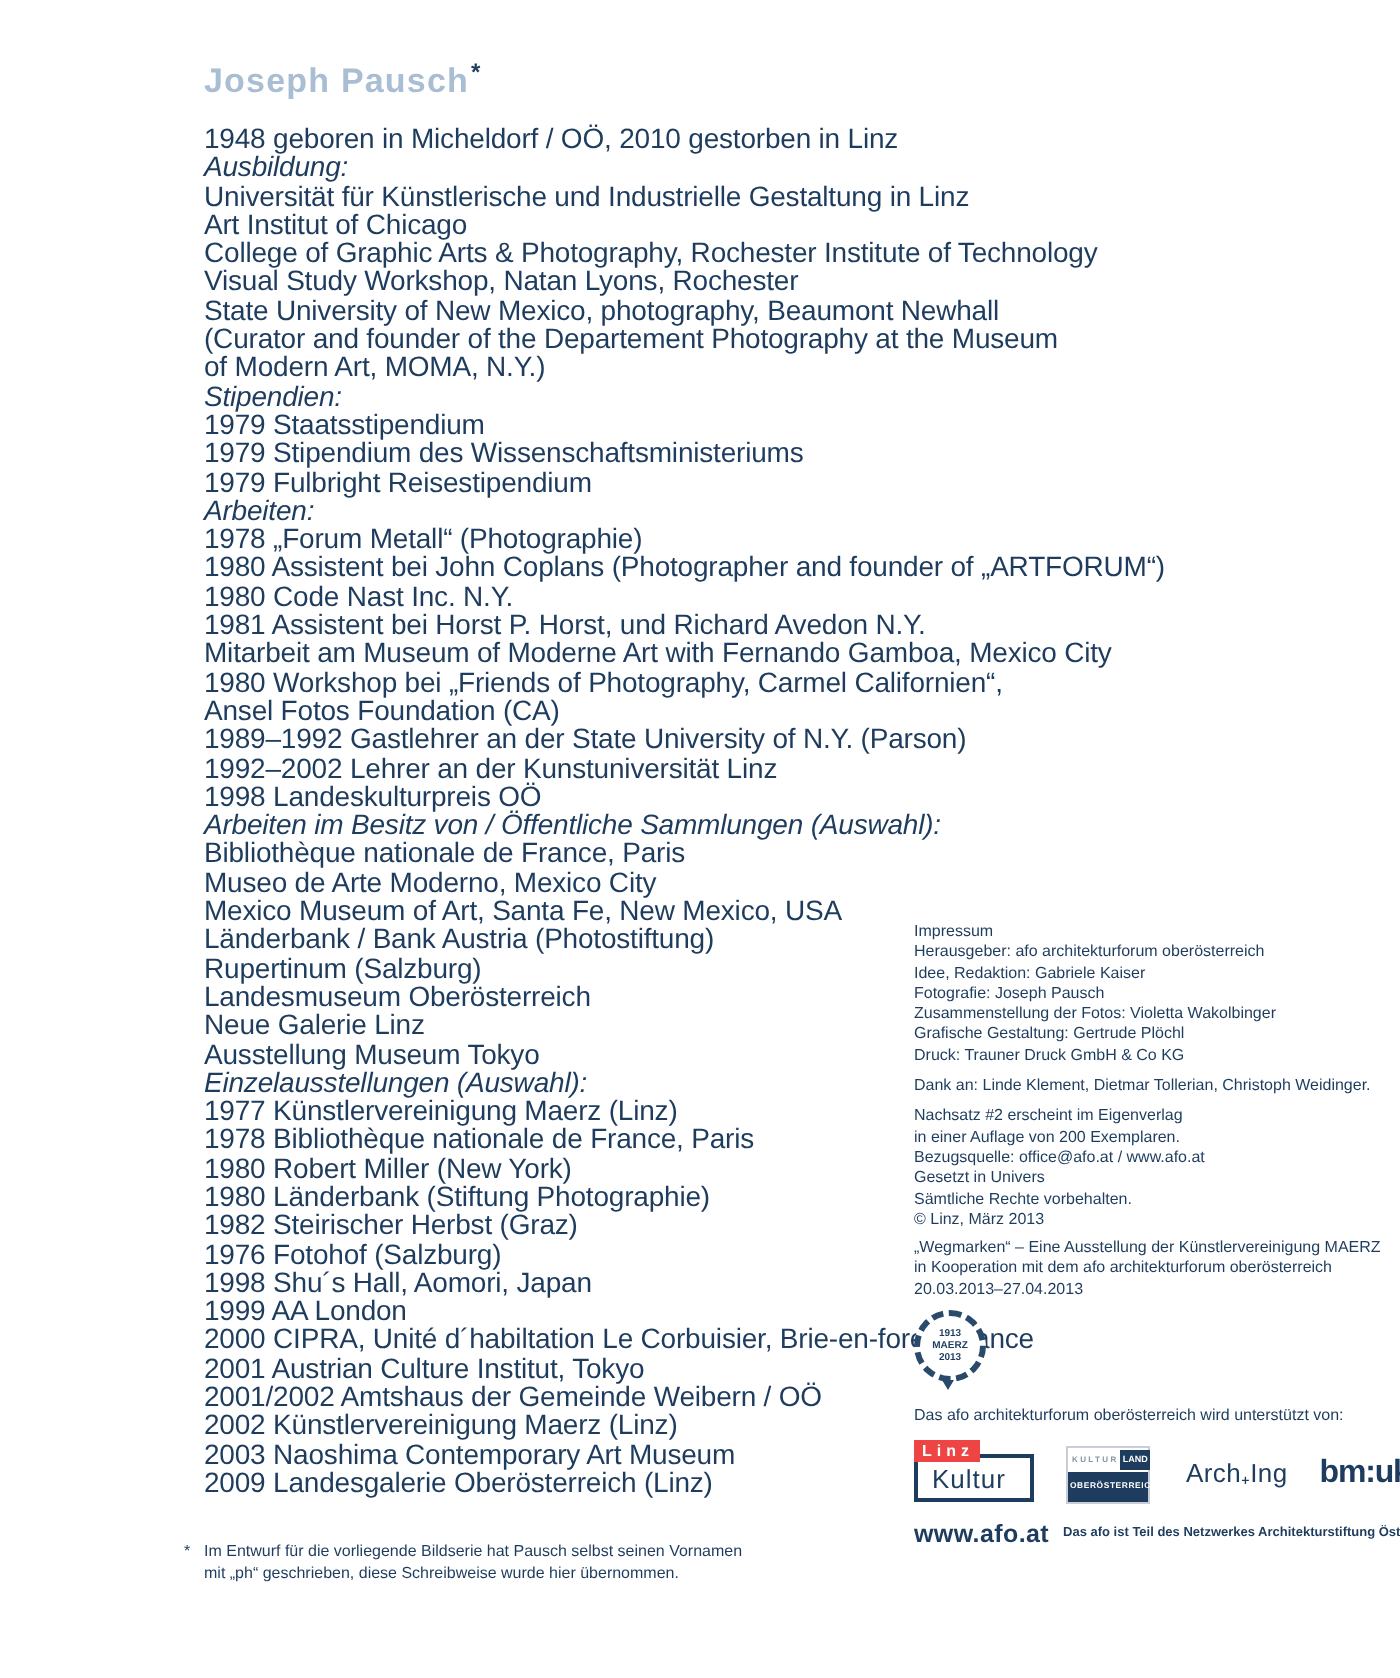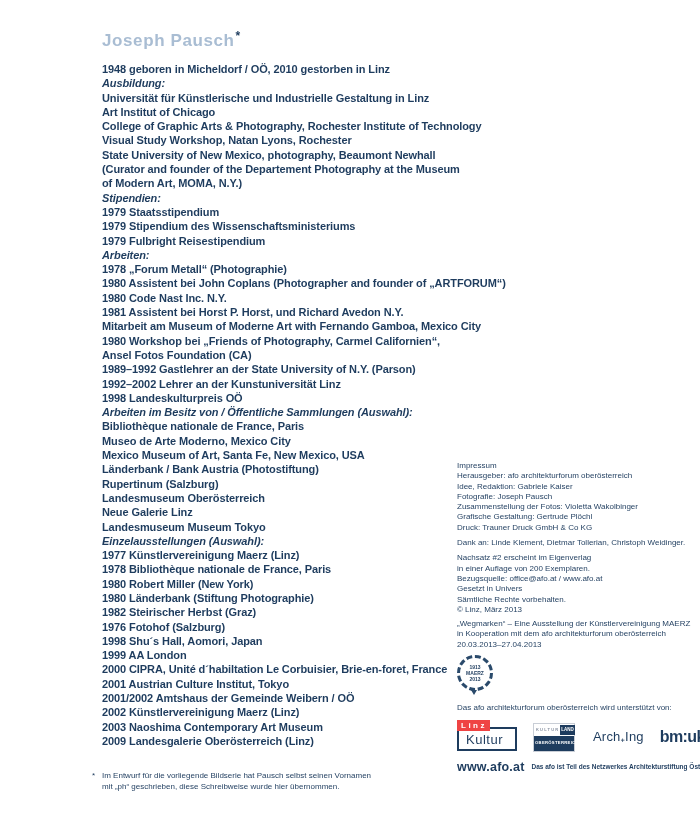--- a/index.html
+++ b/index.html
@@ -11,21 +11,21 @@
   .title {
     position:absolute; left:68px; top:31px;
     font-size:17px; font-weight:bold; letter-spacing:0.6px; color:#a9bdd3;
     white-space:nowrap;
   }
   .title .ast { color:#1e3c5e; font-size:12px; position:relative; top:-6px; left:1px; }
 
   
   .bio {
     position:absolute; left:68px; top:62px;
-    font-size:11px; font-weight:bold; letter-spacing:-0.1px;
+    font-size:14px; font-weight:normal; letter-spacing:-0.1px;
     line-height:14.3px; white-space:nowrap;
   }
   .bio .line.italic { font-style:italic; }
 
   
   .rightcol {
     position:absolute; left:423px; top:461px; width:250px;
     font-size:8px; line-height:10.3px; letter-spacing:0; white-space:nowrap;
   }
   .block { margin:0; }
@@ -110,21 +110,21 @@
       <div class="line">1992–2002 Lehrer an der Kunstuniversität Linz</div>
       <div class="line">1998 Landeskulturpreis OÖ</div>
       <div class="line italic">Arbeiten im Besitz von / Öffentliche Sammlungen (Auswahl):</div>
       <div class="line">Bibliothèque nationale de France, Paris</div>
       <div class="line">Museo de Arte Moderno, Mexico City</div>
       <div class="line">Mexico Museum of Art, Santa Fe, New Mexico, USA</div>
       <div class="line">Länderbank / Bank Austria (Photostiftung)</div>
       <div class="line">Rupertinum (Salzburg)</div>
       <div class="line">Landesmuseum Oberösterreich</div>
       <div class="line">Neue Galerie Linz</div>
-      <div class="line">Landesmuseum Museum Tokyo</div>
+      <div class="line">Ausstellung Museum Tokyo</div>
       <div class="line italic">Einzelausstellungen (Auswahl):</div>
       <div class="line">1977 Künstlervereinigung Maerz (Linz)</div>
       <div class="line">1978 Bibliothèque nationale de France, Paris</div>
       <div class="line">1980 Robert Miller (New York)</div>
       <div class="line">1980 Länderbank (Stiftung Photographie)</div>
       <div class="line">1982 Steirischer Herbst (Graz)</div>
       <div class="line">1976 Fotohof (Salzburg)</div>
       <div class="line">1998 Shu´s Hall, Aomori, Japan</div>
       <div class="line">1999 AA London</div>
       <div class="line">2000 CIPRA, Unité d´habiltation Le Corbuisier, Brie-en-foret, France</div>

